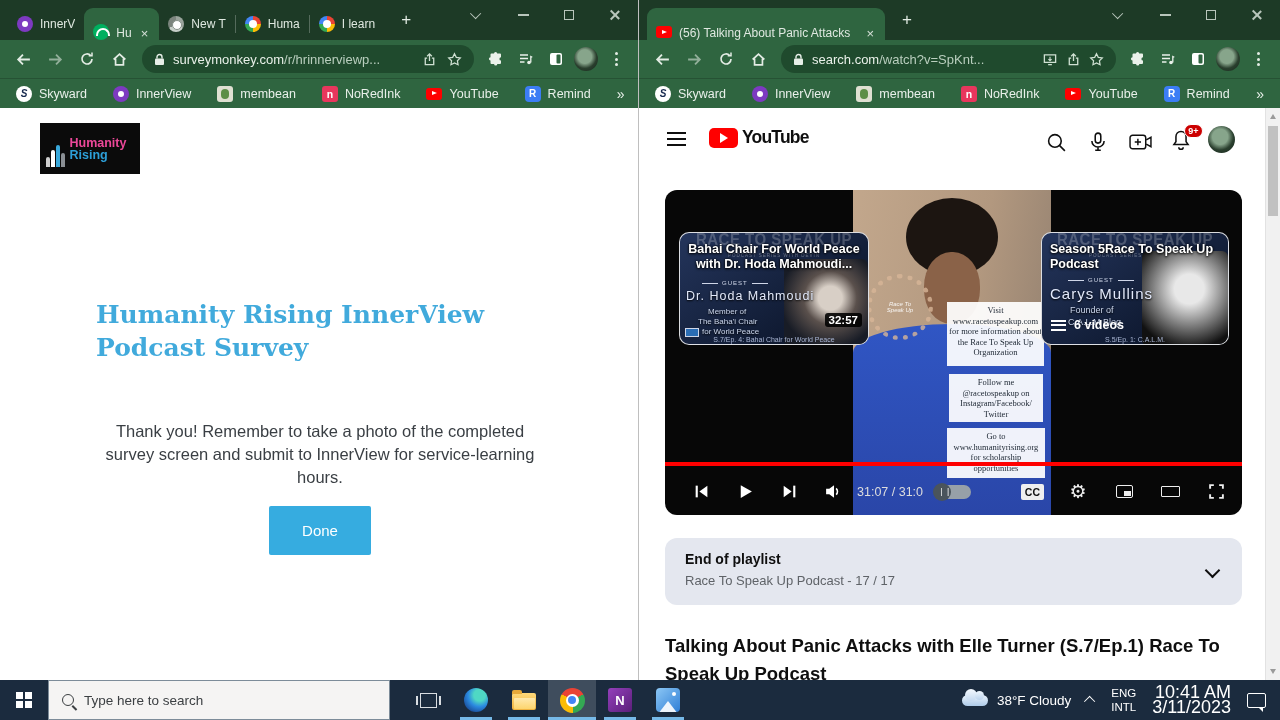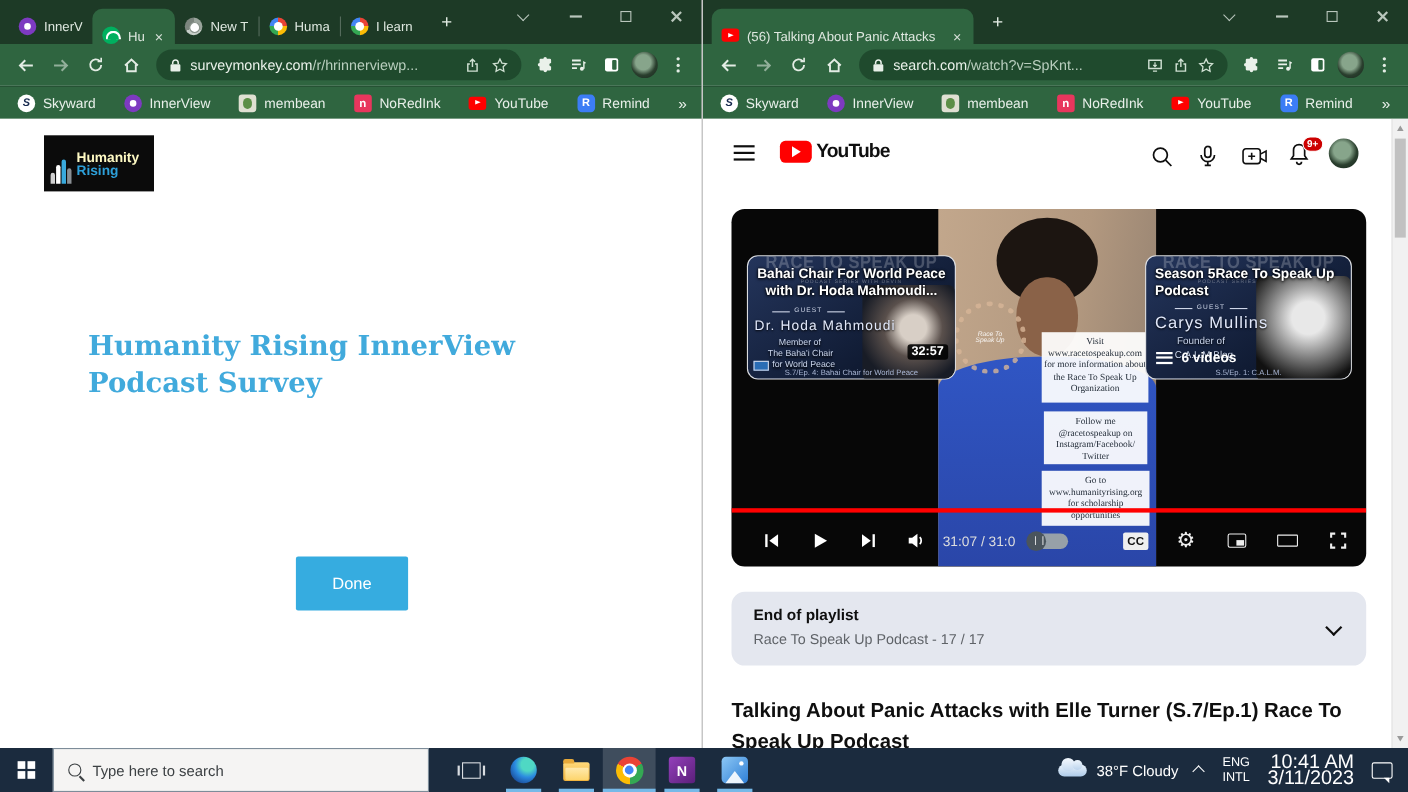--- a/index.html
+++ b/index.html
@@ -75,22 +75,22 @@
     font-weight:bold;font-size:10.5px;display:flex;align-items:center;justify-content:center;}
   .ic-remind{width:16px;height:16px;border-radius:4px;background:#3C7DF5;color:#fff;
     font-weight:bold;font-size:10px;display:flex;align-items:center;justify-content:center;}
 
   
   .hr-logo{position:absolute;left:40px;top:15px;width:100px;height:51px;background:#0b0b0b;
     display:flex;align-items:center;gap:5px;padding:7px 6px;}
   .hr-hand{display:flex;align-items:flex-end;gap:1.5px;height:100%;}
   .hr-hand i{width:3.5px;border-radius:2px 2px 0 0;}
   .hr-logo-txt{line-height:12px;font-size:12.5px;font-weight:bold;}
-  .hr-w1{color:#fef9c3;text-align:center;}.hr-w2{color:#2D9FD8;}
-  .sv-title{position:absolute;left:80px;top:190px;width:470px;color:#41AADC;
+  .hr-w1{color:#ec4899;text-align:center;}.hr-w2{color:#2D9FD8;}
+  .sv-title{position:absolute;left:96px;top:190px;width:470px;color:#41AADC;
     font-family:"DejaVu Serif","Liberation Serif",serif;font-weight:bold;font-size:25px;line-height:33px;}
   .sv-msg{position:absolute;left:60px;top:312px;width:520px;text-align:center;
     color:#3A3F44;font-size:16.5px;line-height:23px;}
   .sv-done{position:absolute;left:269px;top:398px;width:102px;height:49px;background:#36ACE0;
     color:#fff;font-size:15px;border:none;border-radius:2px;display:flex;align-items:center;justify-content:center;}
 
   
   .yt-scroll{position:absolute;right:0;top:0;bottom:0;width:15px;background:#F1F1F1;border-left:1px solid #e2e2e2;}
   .yt-thumb{position:absolute;left:2px;right:2px;top:18px;height:90px;background:#C1C1C1;}
   .scr-arrow{position:absolute;left:4px;width:0;height:0;border-left:3.5px solid transparent;border-right:3.5px solid transparent;}
@@ -381,20 +381,25 @@
             <i style="height:17px;background:#ffffff"></i>
           <i style="height:22px;background:#39A9DC"></i>
             <i style="height:14px;background:#8a8f94"></i>
         </span>
         <span class="hr-logo-txt">
           <span class="hr-w1">Humanity</span><br>
           <span class="hr-w2">Rising</span>
         </span>
       </div>
       <h1 class="sv-title">Humanity Rising InnerView Podcast Survey</h1>
+      <div class="sv-msg">
+        <span style="display:block">Thank you! Remember to take a photo of the completed</span>
+        <span style="display:block">survey screen and submit to InnerView for service-learning</span>
+        <span style="display:block">hours.</span>
+      </div>
       <button class="sv-done">Done</button>
     </div>
   </section>
 
   <section class="win" style="left:638px;width:642px;border-left:1px solid rgba(0,0,0,.25);">
     <div class="tabstrip">
       <div class="tab active" style="width:238px">
         <span class="bm-ic">
             <span class="fav-yt"></span>
           </span>

